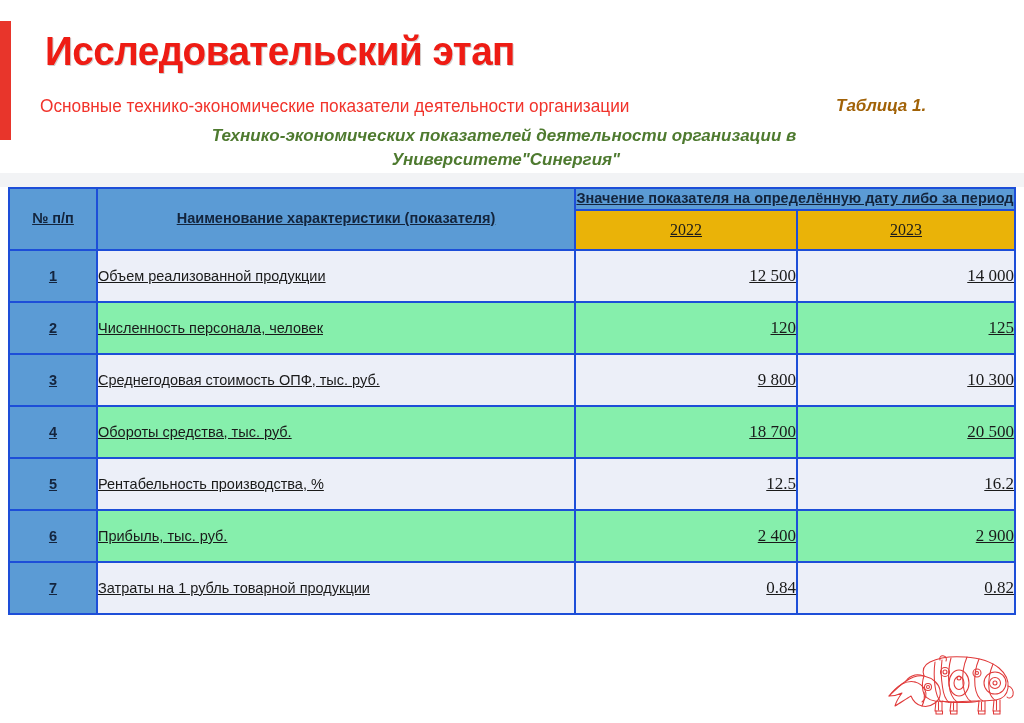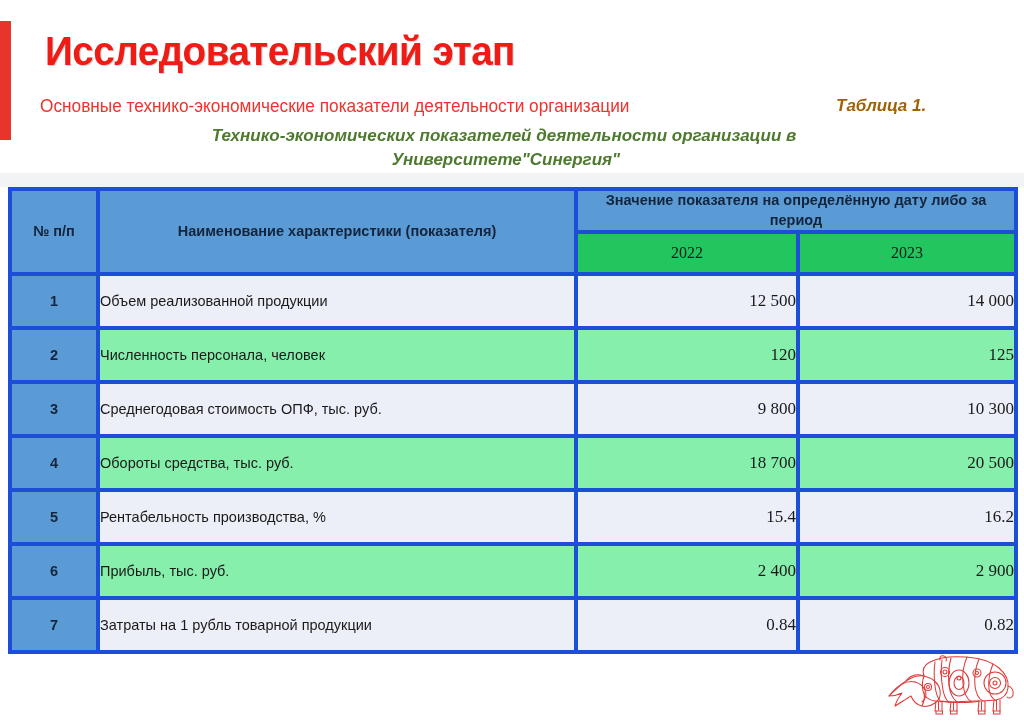--- a/index.html
+++ b/index.html
@@ -112,23 +112,24 @@
     top: 187px;
     width: 1006px;
   }
   table.main-table {
     border-collapse: collapse;
     width: 1006px;
     table-layout: fixed;
   }
   table.main-table td,
   table.main-table th {
-    border: 4px solid #1d4ed8;
+    border: 2px solid #1d4ed8;
     padding: 0;
     vertical-align: middle;
+    text-decoration: underline;
   }
 
   
   col.c-num    { width: 88px; }
   col.c-name   { width: 478px; }
   col.c-y1     { width: 222px; }
   col.c-y2     { width: 218px; }
 
   .th-blue {
     background: #5b9bd5;
@@ -140,21 +141,21 @@
     padding: 6px 10px;
   }
   .th-num {
     font-size: 14.5px;
   }
   .th-value {
     padding: 10px 14px;
   }
 
   .th-year {
-    background: #22c55e;
+    background: #eab308;
     color: #1b1b1b;
     font-size: 16px;
     font-weight: 400;
     text-align: center;
     font-family: "Liberation Serif", "DejaVu Serif", serif;
     height: 38px;
   }
 
   .td-num {
     background: #5b9bd5;
@@ -259,21 +260,21 @@
         <tr class="row-even">
           <td class="td-num">4</td>
           <td class="td-name">Обороты средства, тыс. руб.</td>
           <td class="td-val">18 700</td>
           <td class="td-val">20 500</td>
         </tr>
 
         <tr class="row-odd">
           <td class="td-num">5</td>
           <td class="td-name">Рентабельность производства, %</td>
-          <td class="td-val">15.4</td>
+          <td class="td-val">12.5</td>
           <td class="td-val">16.2</td>
         </tr>
 
         <tr class="row-even">
           <td class="td-num">6</td>
           <td class="td-name">Прибыль, тыс. руб.</td>
           <td class="td-val">2 400</td>
           <td class="td-val">2 900</td>
         </tr>
 

